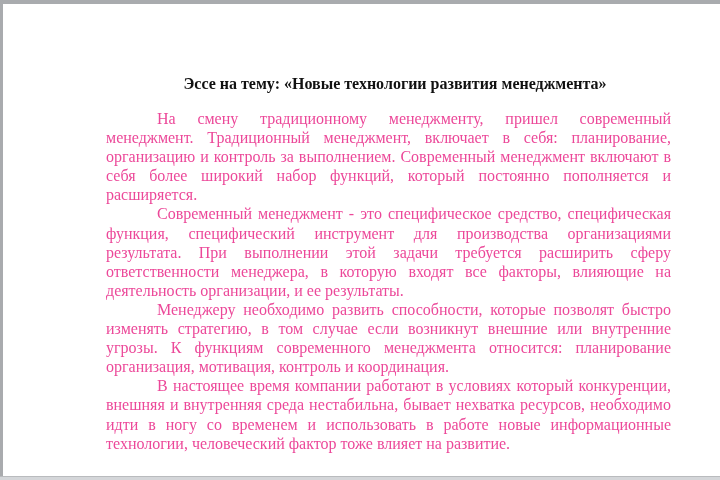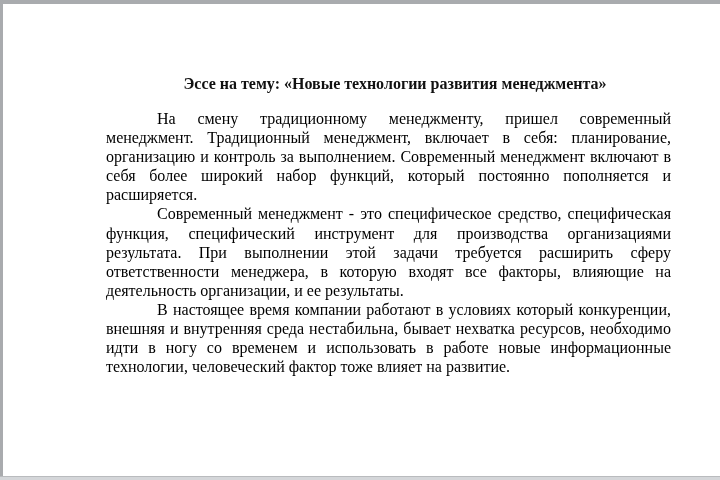--- a/index.html
+++ b/index.html
@@ -18,30 +18,31 @@
     background: #d4d6d9; border-top: 1px solid #b9bbbe;
   }
   .title {
     position: absolute; left: 0; top: 69px; width: 100%;
     text-align: center;
     font-weight: bold; font-size: 16px; color: #111;
     margin: 2px; padding-left: 63px; box-sizing: border-box;
   }
   .body-text {
     position: absolute; left: 103px; top: 105px; width: 565px;
-    font-size: 16px; line-height: 19.1px; color: #000000;
+    font-size: 16px; line-height: 19.1px; color: #ec4899;
   }
   .body-text p {
     margin: 0; text-align: justify; text-indent: 51px;
   }
 </style>
 </head>
 <body>
 
 <div class="page">
   <h1 class="title">Эссе на тему: «Новые технологии развития менеджмента»</h1>
   <div class="body-text">
     <p>На смену традиционному менеджменту, пришел современный менеджмент.  Традиционный менеджмент, включает в себя: планирование, организацию и контроль за выполнением.  Современный менеджмент включают в себя более широкий набор функций, который постоянно пополняется и расширяется.</p>
     <p>Современный менеджмент - это специфическое средство, специфическая функция, специфический инструмент для производства организациями результата. При выполнении этой задачи требуется расширить сферу ответственности менеджера, в которую входят все факторы, влияющие на деятельность организации, и ее результаты.</p>
+    <p>Менеджеру необходимо развить способности, которые позволят быстро изменять стратегию, в том случае если возникнут внешние или внутренние угрозы. К функциям современного менеджмента относится: планирование организация, мотивация, контроль и  координация.</p>
     <p>В настоящее время  компании работают в условиях который конкуренции, внешняя и внутренняя среда нестабильна, бывает нехватка ресурсов, необходимо идти в ногу со временем и использовать в работе новые информационные технологии, человеческий фактор тоже влияет на развитие.</p>
   </div>
 </div>
 <div class="bottom-bar"></div>
 
 </body></html>

